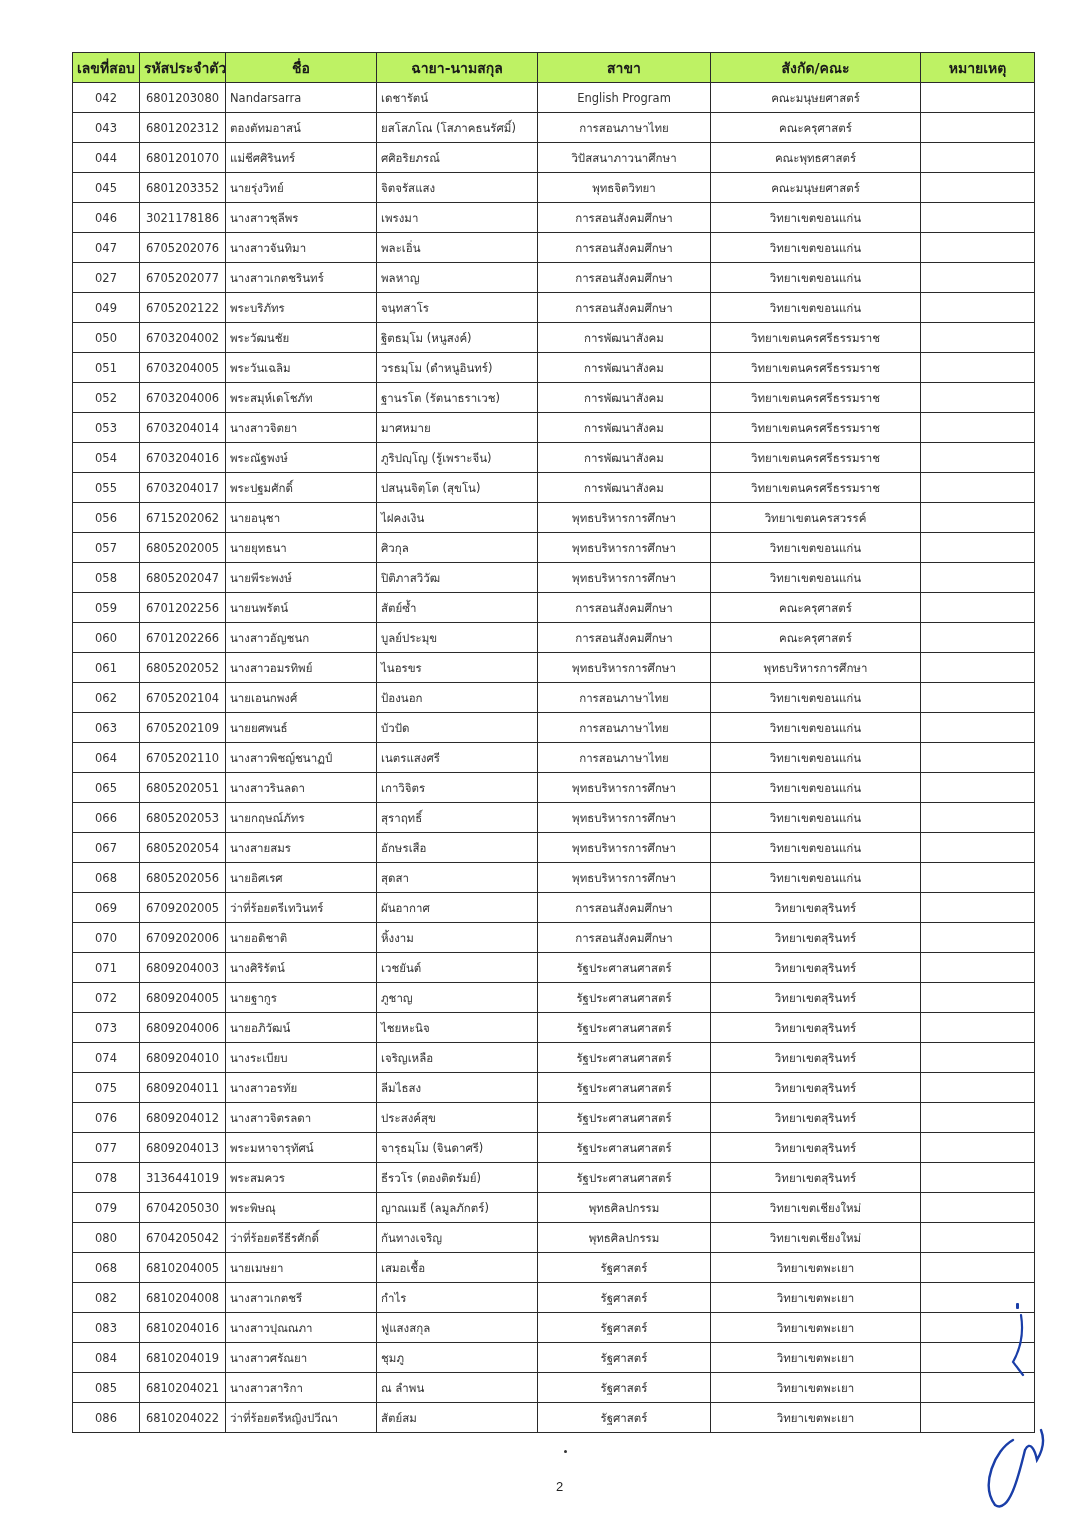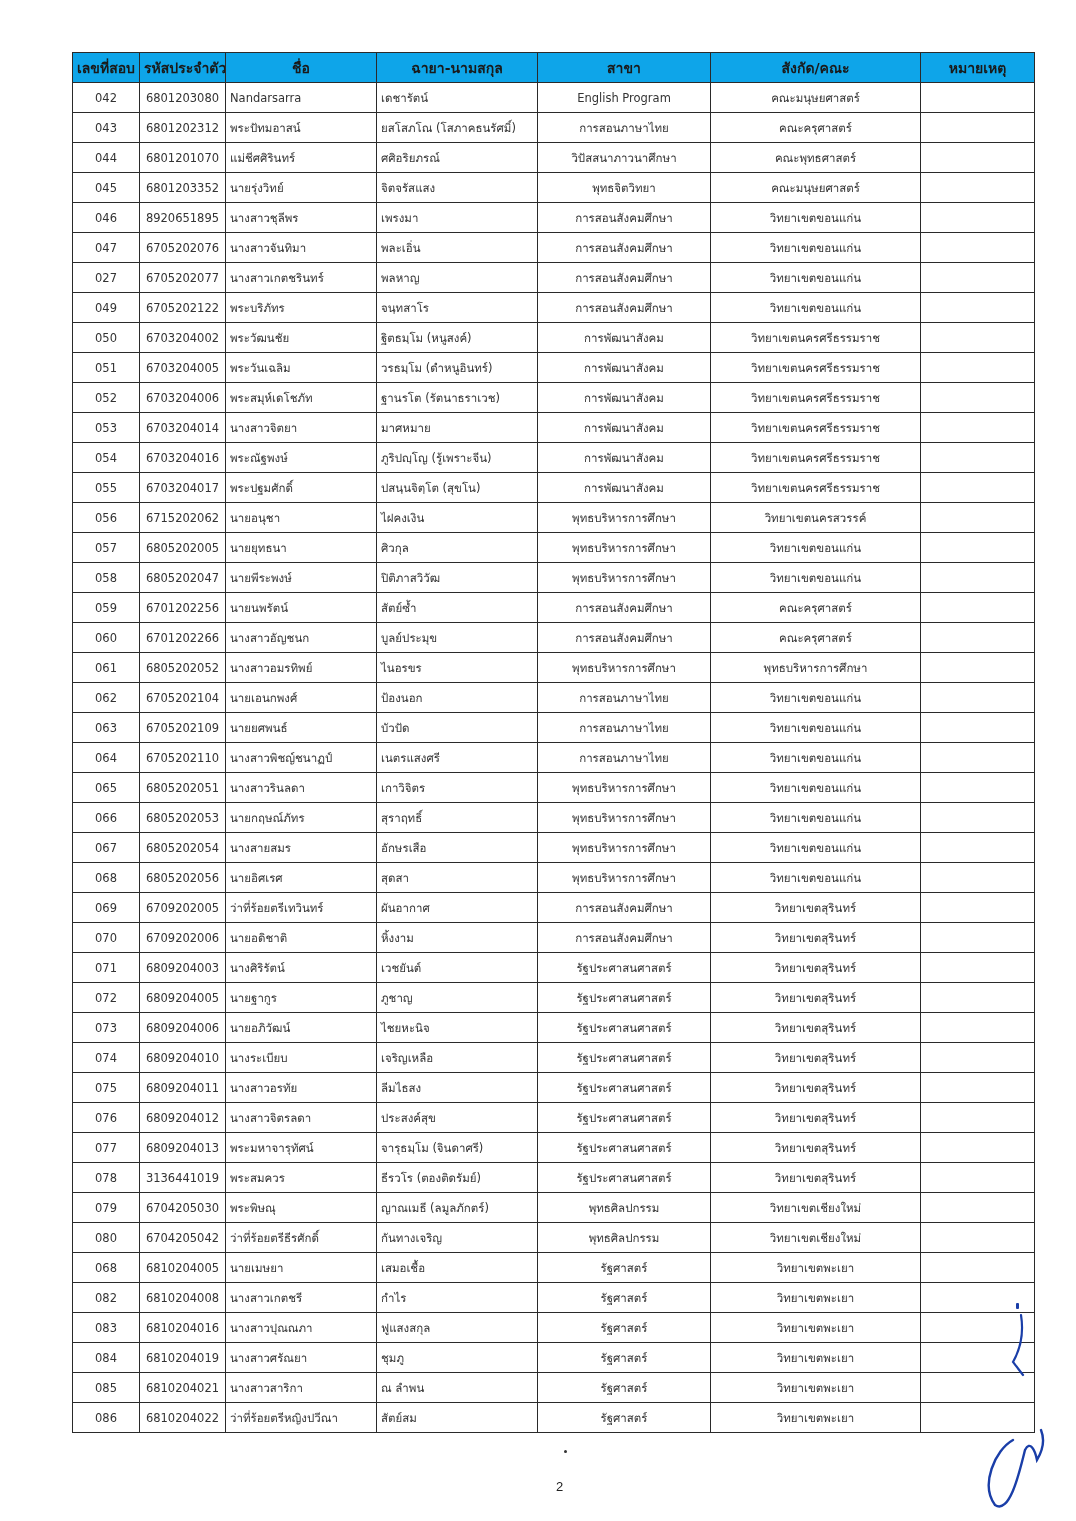--- a/index.html
+++ b/index.html
@@ -10,21 +10,21 @@
   }
   .page { position: absolute; left: 0; top: 0; width: 1076px; height: 1521px; }
   table.roster {
     position: absolute; left: 72px; top: 52px; width: 962px;
     border-collapse: collapse; table-layout: fixed;
   }
   table.roster th, table.roster td {
     border: 1.5px solid #2a2a2a; padding: 0 4px; white-space: nowrap; overflow: hidden;
   }
   table.roster th {
-    background: #0ea5e9; height: 29px; font-size: 14px; font-weight: bold; color: #1a1a1a;
+    background: #bef264; height: 29px; font-size: 14px; font-weight: bold; color: #1a1a1a;
     text-align: center;
   }
   table.roster td { height: 29.0px; font-size: 11.5px; color: #333; }
   td.c-seat, td.c-id, td.c-major, td.c-faculty { text-align: center; }
   td.c-name, td.c-surname { text-align: left; }
   col.w-seat { width: 67px; }
   col.w-id { width: 86px; }
   col.w-name { width: 151px; }
   col.w-surname { width: 161px; }
   col.w-major { width: 173px; }
@@ -69,21 +69,21 @@
           <td class="c-id">6801203080</td>
           <td class="c-name">Nandarsarra</td>
           <td class="c-surname">เดชารัตน์</td>
           <td class="c-major">English Program</td>
           <td class="c-faculty">คณะมนุษยศาสตร์</td>
           <td class="c-note"></td>
         </tr>
         <tr>
           <td class="c-seat">043</td>
           <td class="c-id">6801202312</td>
-          <td class="c-name">พระปัทมอาสน์</td>
+          <td class="c-name">ตองตัทมอาสน์</td>
           <td class="c-surname">ยสโสภโณ (โสภาคธนรัศมิ์)</td>
           <td class="c-major">การสอนภาษาไทย</td>
           <td class="c-faculty">คณะครุศาสตร์</td>
           <td class="c-note"></td>
         </tr>
         <tr>
           <td class="c-seat">044</td>
           <td class="c-id">6801201070</td>
           <td class="c-name">แม่ชีศศิรินทร์</td>
           <td class="c-surname">ศศิอริยภรณ์</td>
@@ -95,21 +95,21 @@
           <td class="c-seat">045</td>
           <td class="c-id">6801203352</td>
           <td class="c-name">นายรุ่งวิทย์</td>
           <td class="c-surname">จิตจรัสแสง</td>
           <td class="c-major">พุทธจิตวิทยา</td>
           <td class="c-faculty">คณะมนุษยศาสตร์</td>
           <td class="c-note"></td>
         </tr>
         <tr>
           <td class="c-seat">046</td>
-          <td class="c-id">8920651895</td>
+          <td class="c-id">3021178186</td>
           <td class="c-name">นางสาวชุลีพร</td>
           <td class="c-surname">เพรงมา</td>
           <td class="c-major">การสอนสังคมศึกษา</td>
           <td class="c-faculty">วิทยาเขตขอนแก่น</td>
           <td class="c-note"></td>
         </tr>
         <tr>
           <td class="c-seat">047</td>
           <td class="c-id">6705202076</td>
           <td class="c-name">นางสาวจันทิมา</td>

